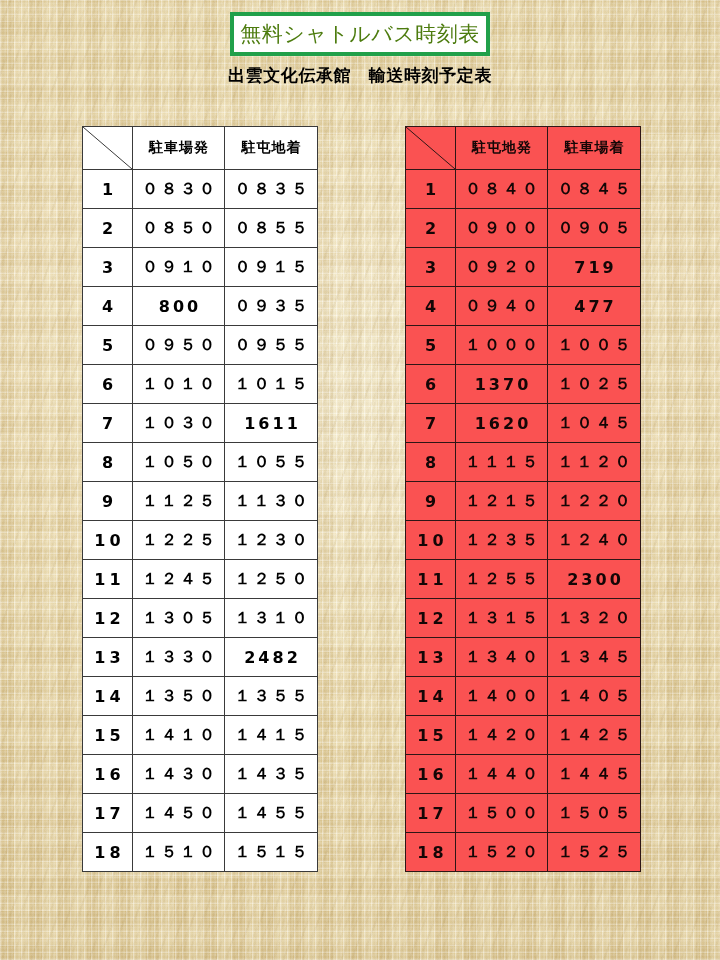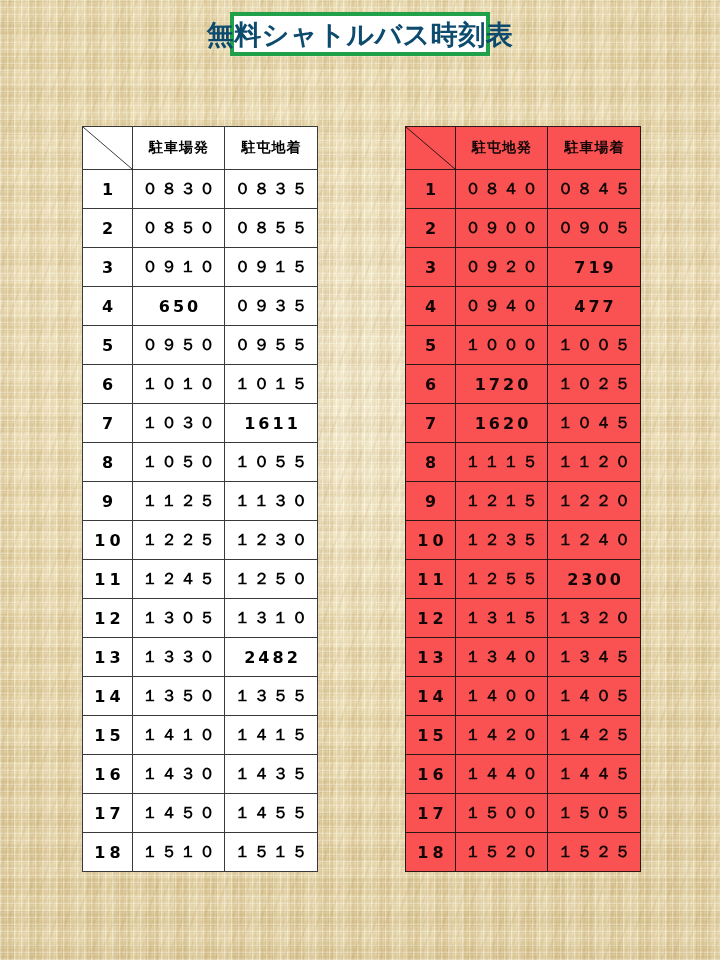--- a/index.html
+++ b/index.html
@@ -84,23 +84,23 @@
     height: 44px;
     box-sizing: border-box;
     background: #ffffff;
     border: 4px solid #21a04a;
     display: flex;
     align-items: center;
     justify-content: center;
     z-index: 4;
   }
   #title-text {
-    font-size: 27px;
-    font-weight: bold;
-    color: #0c4a6e;
+    font-size: 21px;
+    font-weight: normal;
+    color: #4d7c0f;
     letter-spacing: 0.5px;
     line-height: 1;
     white-space: nowrap;
   }
 
   #subtitle {
     position: absolute;
     left: 0;
     right: 0;
     top: 64px;
@@ -182,20 +182,21 @@
 </style>
 </head>
 <body>
 
 <div id="page">
 
   <div id="title-box">
     <span id="title-text">無料シャトルバス時刻表</span>
   </div>
 
+  <div id="subtitle">出雲文化伝承館　輸送時刻予定表</div>
 
   <table class="sched-table" id="table-outbound">
     <colgroup>
       <col class="c-no">
         <col class="c-dep">
         <col class="c-arr">
     </colgroup>
     <thead>
       <tr>
         <th class="corner-cell">
@@ -218,21 +219,21 @@
           <td class="col-dep">０８５０</td>
           <td class="col-arr">０８５５</td>
         </tr>
         <tr>
           <td class="col-no">3</td>
           <td class="col-dep">０９１０</td>
           <td class="col-arr">０９１５</td>
         </tr>
         <tr>
           <td class="col-no">4</td>
-          <td class="col-dep">650</td>
+          <td class="col-dep">800</td>
           <td class="col-arr">０９３５</td>
         </tr>
         <tr>
           <td class="col-no">5</td>
           <td class="col-dep">０９５０</td>
           <td class="col-arr">０９５５</td>
         </tr>
         <tr>
           <td class="col-no">6</td>
           <td class="col-dep">１０１０</td>
@@ -339,21 +340,21 @@
           <td class="col-dep">０９４０</td>
           <td class="col-arr">477</td>
         </tr>
         <tr>
           <td class="col-no">5</td>
           <td class="col-dep">１０００</td>
           <td class="col-arr">１００５</td>
         </tr>
         <tr>
           <td class="col-no">6</td>
-          <td class="col-dep">1720</td>
+          <td class="col-dep">1370</td>
           <td class="col-arr">１０２５</td>
         </tr>
         <tr>
           <td class="col-no">7</td>
           <td class="col-dep">1620</td>
           <td class="col-arr">１０４５</td>
         </tr>
         <tr>
           <td class="col-no">8</td>
           <td class="col-dep">１１１５</td>

